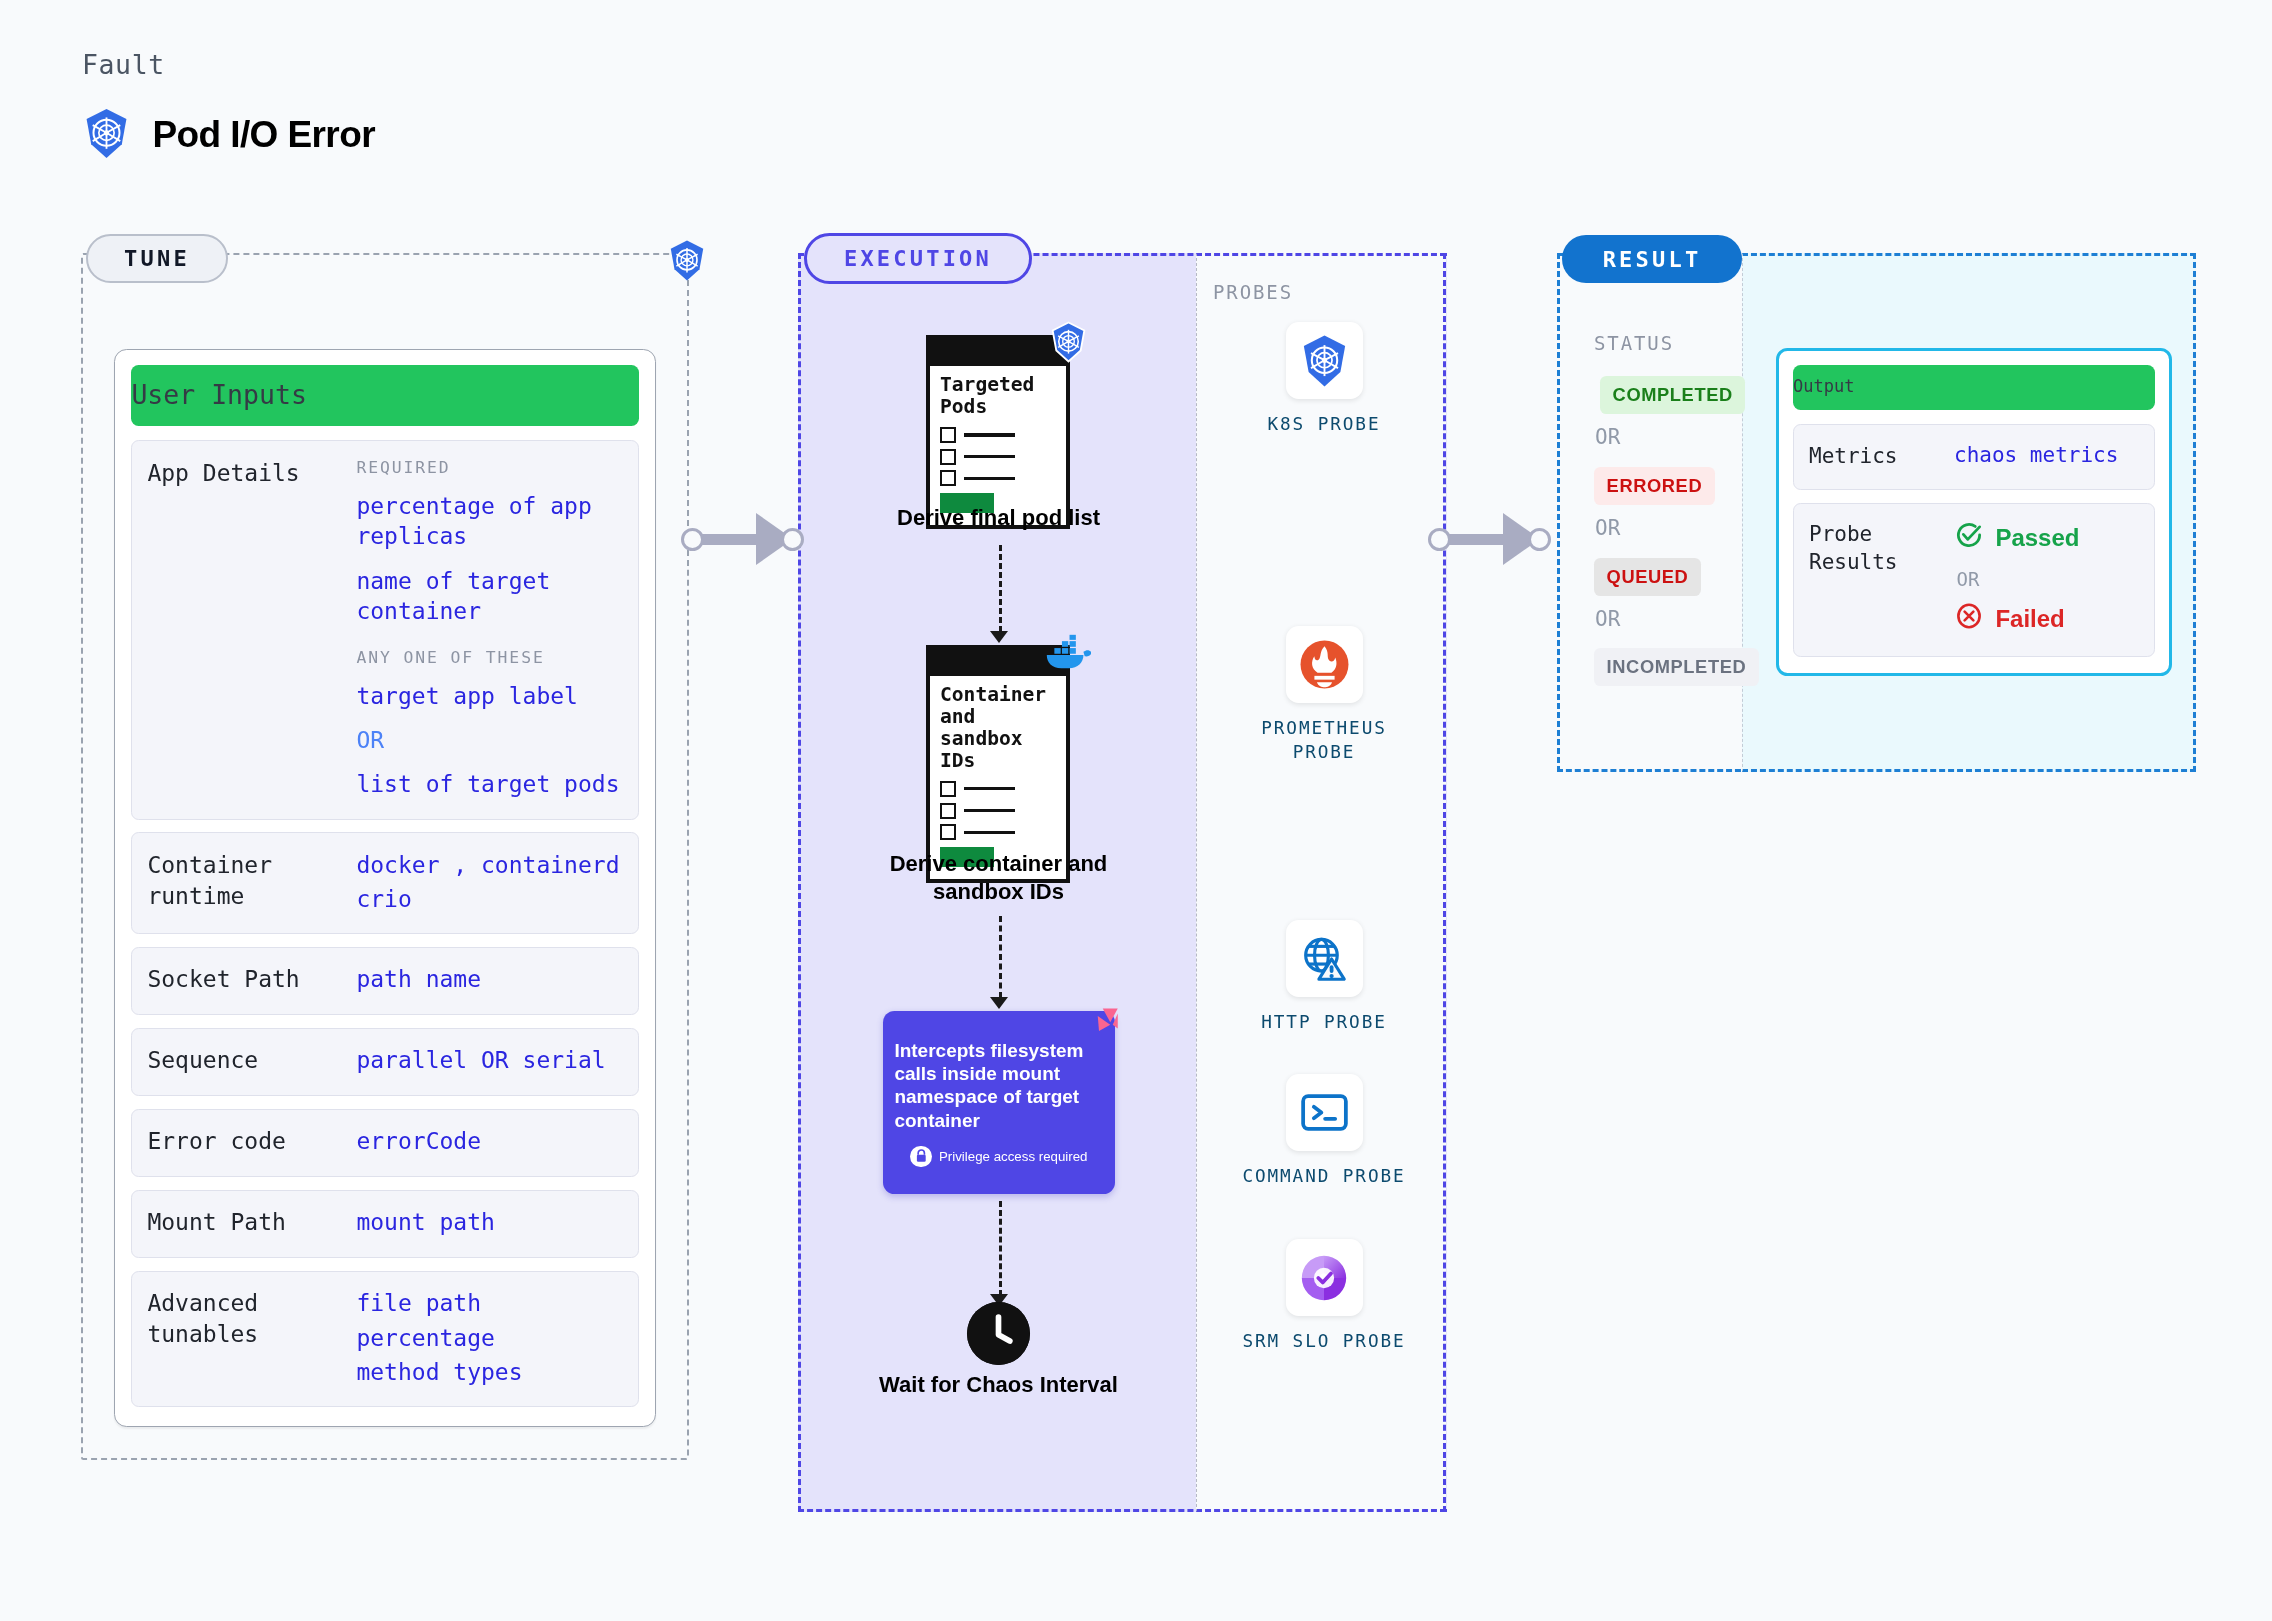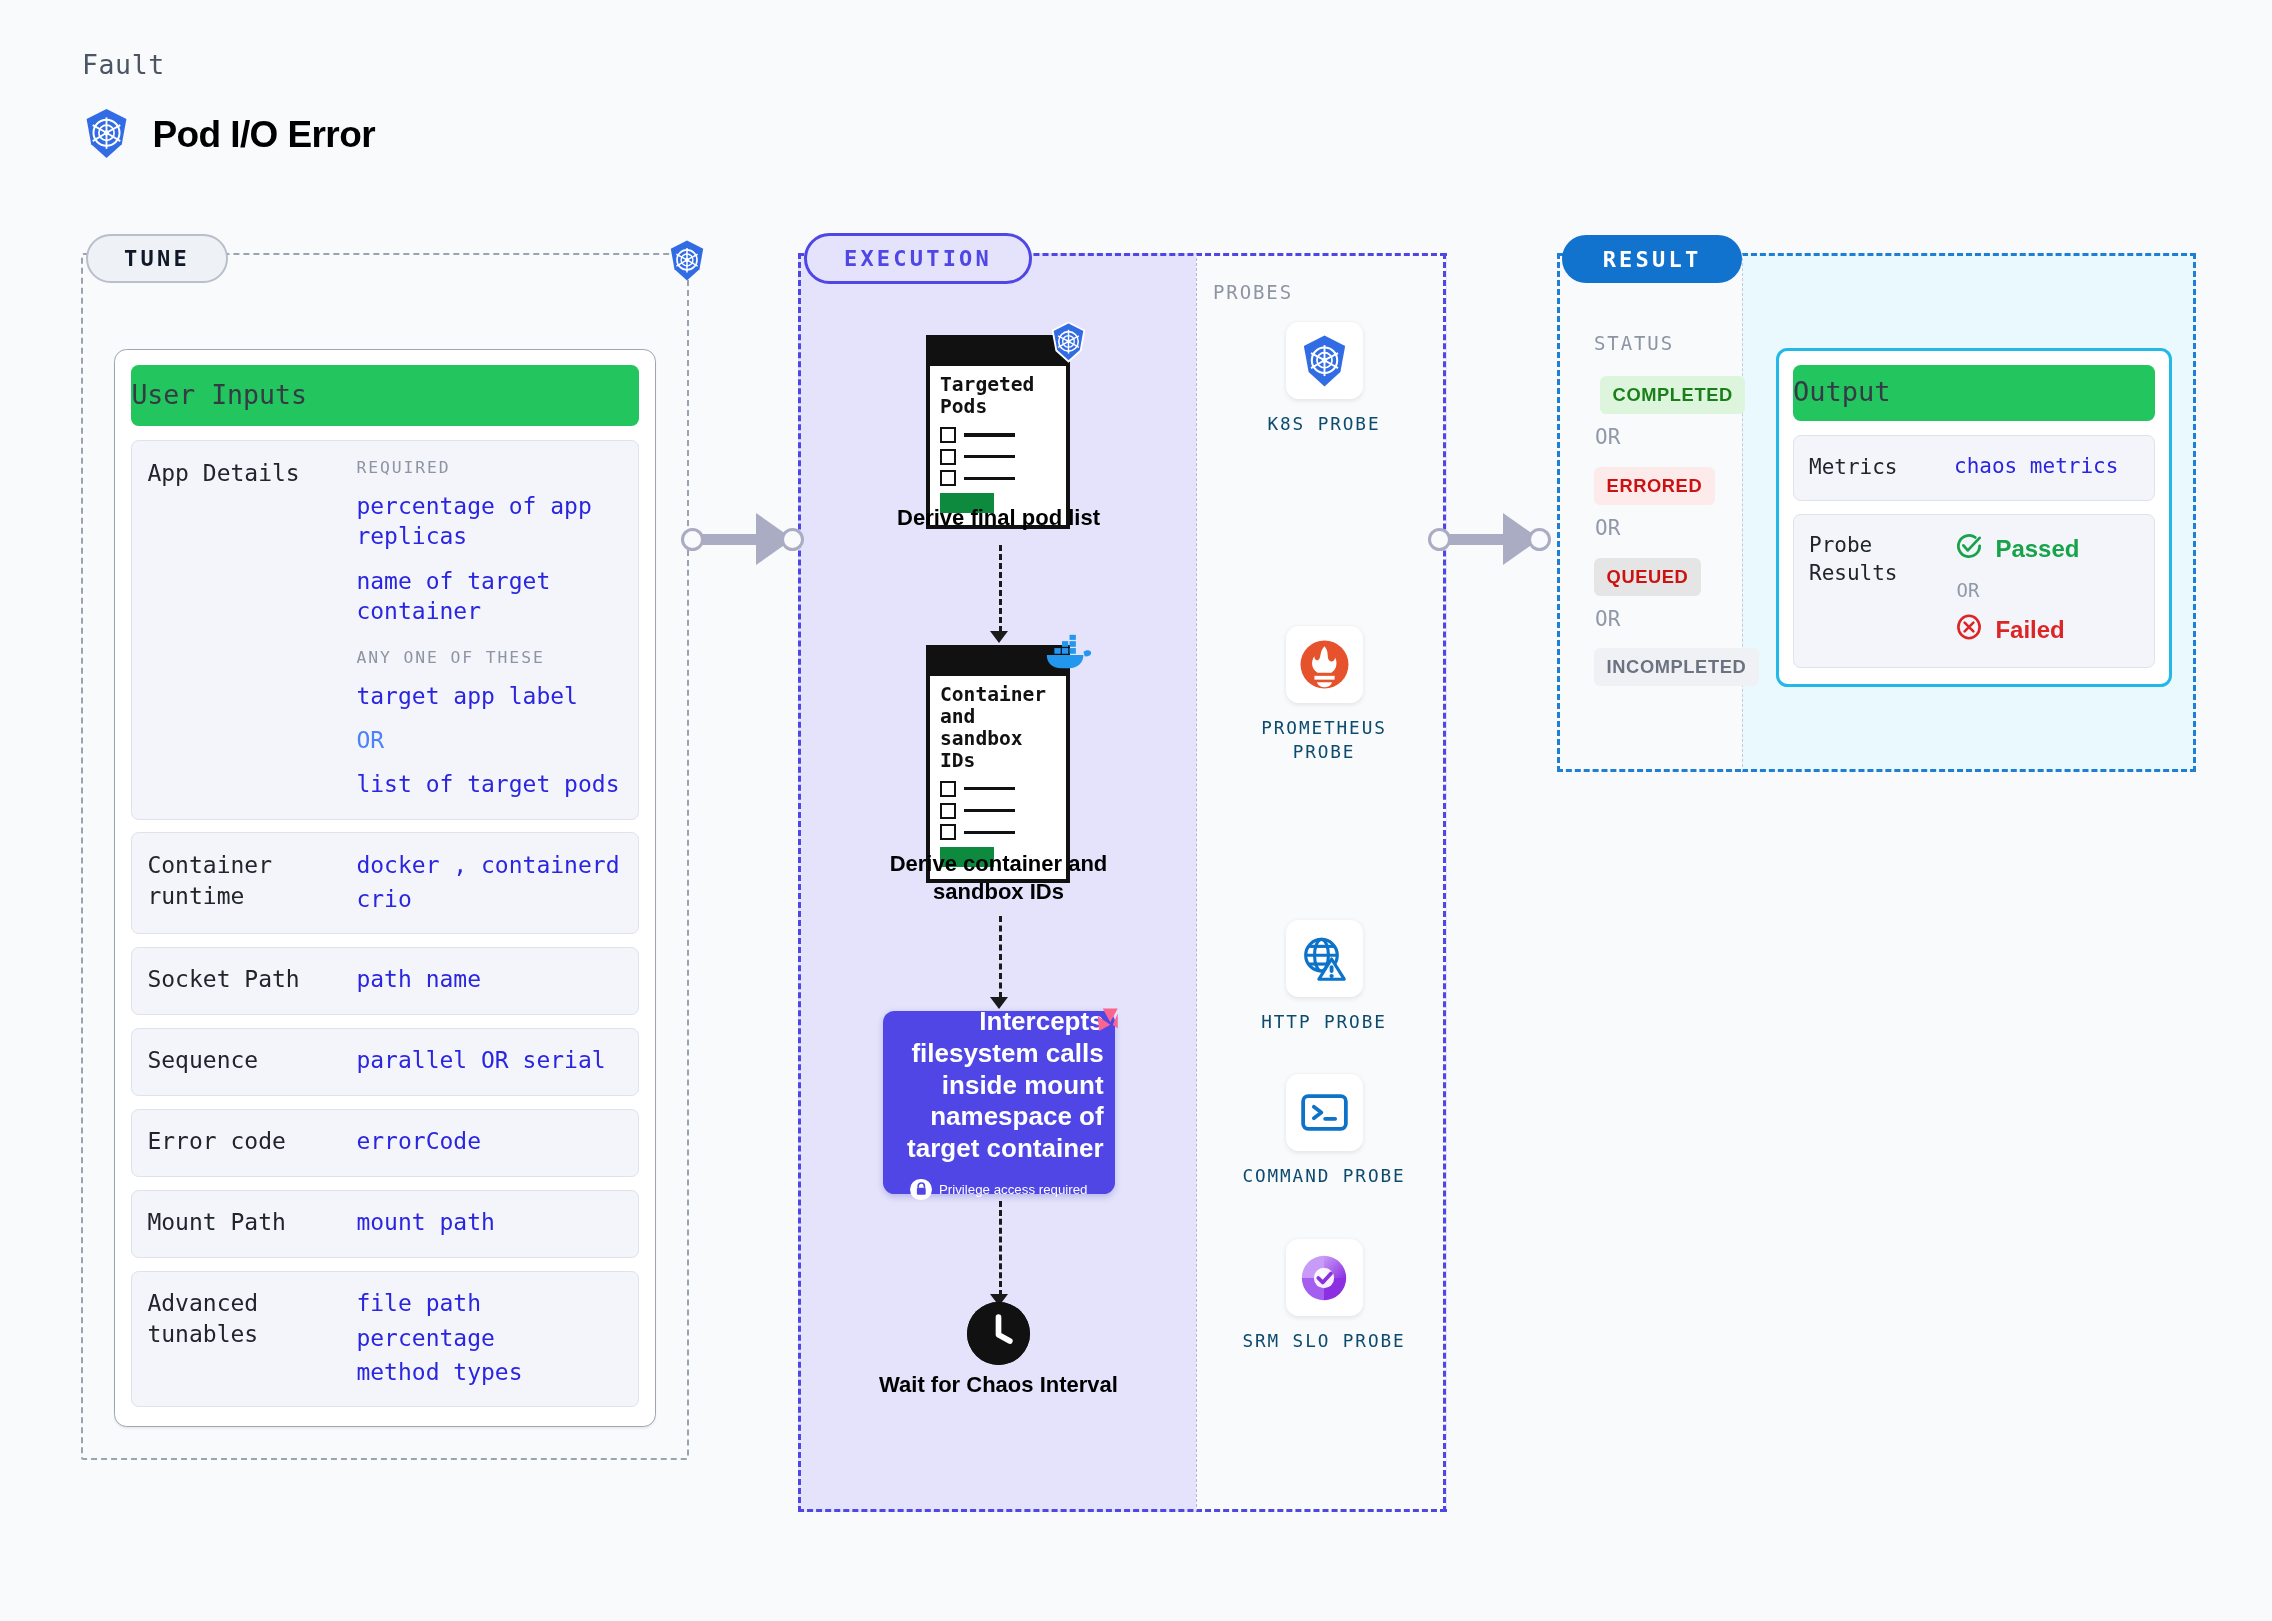--- a/index.html
+++ b/index.html
@@ -193,22 +193,22 @@
     position: absolute; left: 883px; top: 1011px;
     width: 232px; height: 183px; background: #4f46e5;
     border-radius: 11.4px; color: #fff;
     display: flex; flex-direction: column;
     align-items: center; justify-content: center;
     padding: 10px 11.4px 8.8px 11.4px;
     box-shadow: 0 2.5px 6.3px rgba(60,50,190,.25);
   }
   #purple-node .pn-text {
     font-family: "Liberation Sans", sans-serif;
-    font-weight: 700; font-size: 26px; line-height: 1.22;
-    text-align: right;
+    font-weight: 700; font-size: 19px; line-height: 1.22;
+    text-align: left;
   }
   #purple-node .pn-note {
     display: flex; align-items: center; gap: 7px;
     margin-top: 14px;
     font-family: "Liberation Sans", sans-serif;
     font-size: 13.3px; font-weight: 400;
   }
   .lock-badge {
     width: 21.5px; height: 21.5px; border-radius: 50%;
     background: #fff; display: flex;
@@ -255,21 +255,21 @@
     font-family: "DejaVu Sans Mono", monospace;
     font-size: 21px; color: #9099a8;
   }
 
   
   #output-card {
     position: absolute; left: 1776px; top: 348px; width: 396px;
     background: #fff; border: 3.8px solid #22b8e8;
     border-radius: 11.4px; padding: 14px 14px 16.4px 14px;
   }
-  #output-card .card-header { font-size: 27px; padding: 11.4px 0 14px 0; }
+  #output-card .card-header { font-size: 17px; padding: 11.4px 0 14px 0; }
   #output-card .row-label { width: 145px; flex: 0 0 145px; font-size: 21px; }
   #output-card .val { font-size: 21px; }
   .pf-line {
     display: flex; align-items: center; gap: 11.4px;
     font-family: "Liberation Sans", sans-serif;
     font-weight: 700; font-size: 24px;
   }
   .pf-pass { color: #16a34a; }
   .pf-fail { color: #dc2626; }
   .pf-or {

